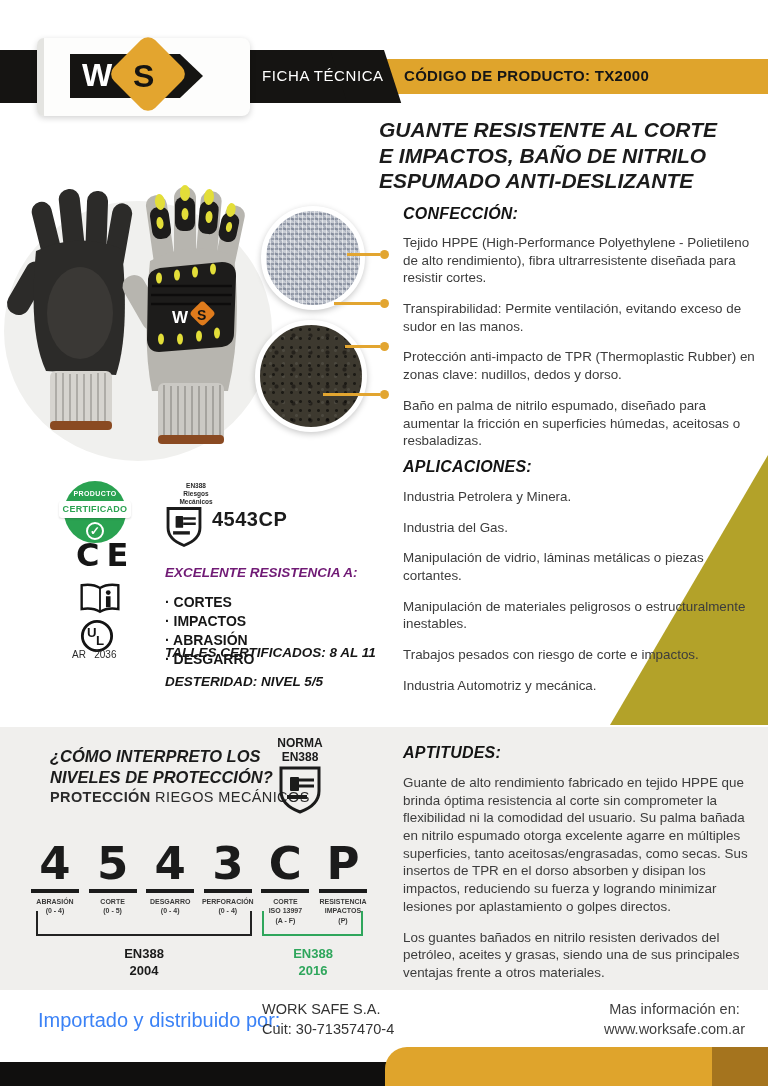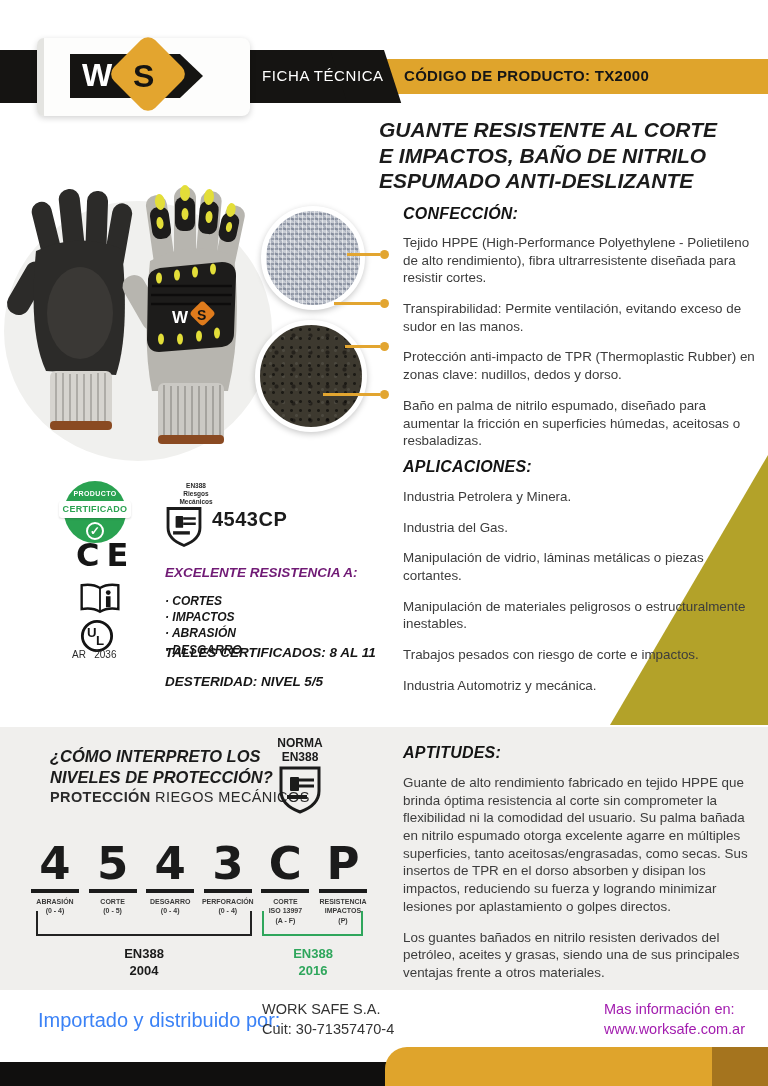--- a/index.html
+++ b/index.html
@@ -90,21 +90,21 @@
     letter-spacing:.5px; }
 
   .ce-mark { position:absolute; left:76px; top:536px; font-size:32px; font-weight:bold; color:#161616;
     letter-spacing:7px; font-family:"DejaVu Sans", sans-serif; }
   .book-icon { position:absolute; left:78px; top:583px; }
   .ul-icon { position:absolute; left:80px; top:619px; }
   .ul-sub { position:absolute; left:72px; top:619px; font-size:10px; font-weight:normal; color:#2b2b2b; white-space:pre;margin-top:30px; }
 
   .resistencia { position:absolute; left:165px; top:565px; width:230px; }
   .resistencia-heading { font-size:13.5px; font-weight:bold; font-style:italic; color:#701a75; margin-bottom:13px; }
-  .resistencia-item { font-size:12px; font-weight:bold; font-style:italic; color:#161616; line-height:1.35; }
+  .resistencia-item { font-size:14px; font-weight:bold; color:#161616; line-height:1.35; }
   .talles { position:absolute; left:165px; top:645px; font-size:13.5px; font-weight:bold; font-style:italic; color:#161616; }
   .desteridad { position:absolute; left:165px; top:674px; font-size:13.5px; font-weight:bold; font-style:italic; color:#161616; }
 
   
   .gray-panel { position:absolute; left:0; top:727px; width:768px; height:263px; background:#F0EFED; }
 
   .niveles-heading { position:absolute; left:50px; top:746px; font-size:16.5px; font-weight:bold;
     font-style:italic; color:#1b1b1b; line-height:1.28; }
   .niveles-sub { position:absolute; left:50px; top:789px; font-size:14.5px; color:#2b2b2b; letter-spacing:.4px; }
   .niveles-sub b { font-weight:bold; }
@@ -128,21 +128,21 @@
   .bl-2004 { left:89px; }
   .bl-2016 { left:258px; color:#2FA65C; }
 
   .aptitudes { position:absolute; left:403px; top:744px; width:356px; }
   .aptitudes .sec-heading { margin-bottom:12px; }
   .aptitudes p { margin-bottom:13px; }
 
   
   .foot-imported { position:absolute; left:38px; top:1009px; font-size:20px; color:#3b82f6; }
   .foot-company { position:absolute; left:262px; top:1000px; font-size:14.5px; color:#333; line-height:1.35; }
-  .foot-info { position:absolute; right:23px; top:1000px; font-size:14.5px; color:#a21caf; line-height:1.35; text-align:left; }
+  .foot-info { position:absolute; right:23px; top:1000px; font-size:14.5px; color:#404040; line-height:1.35; text-align:center; }
 
   .bar-black { position:absolute; left:0; top:1062px; width:768px; height:24px; background:#100f0e; }
   .bar-gold { position:absolute; left:385px; top:1047px; width:383px; height:39px; background:#DFA42C;
     border-top-left-radius:22px; }
   .bar-darkgold { position:absolute; left:712px; top:1047px; width:56px; height:39px; background:#A5741E; }
 </style>
 </head>
 <body>
 
 <div class="page">

